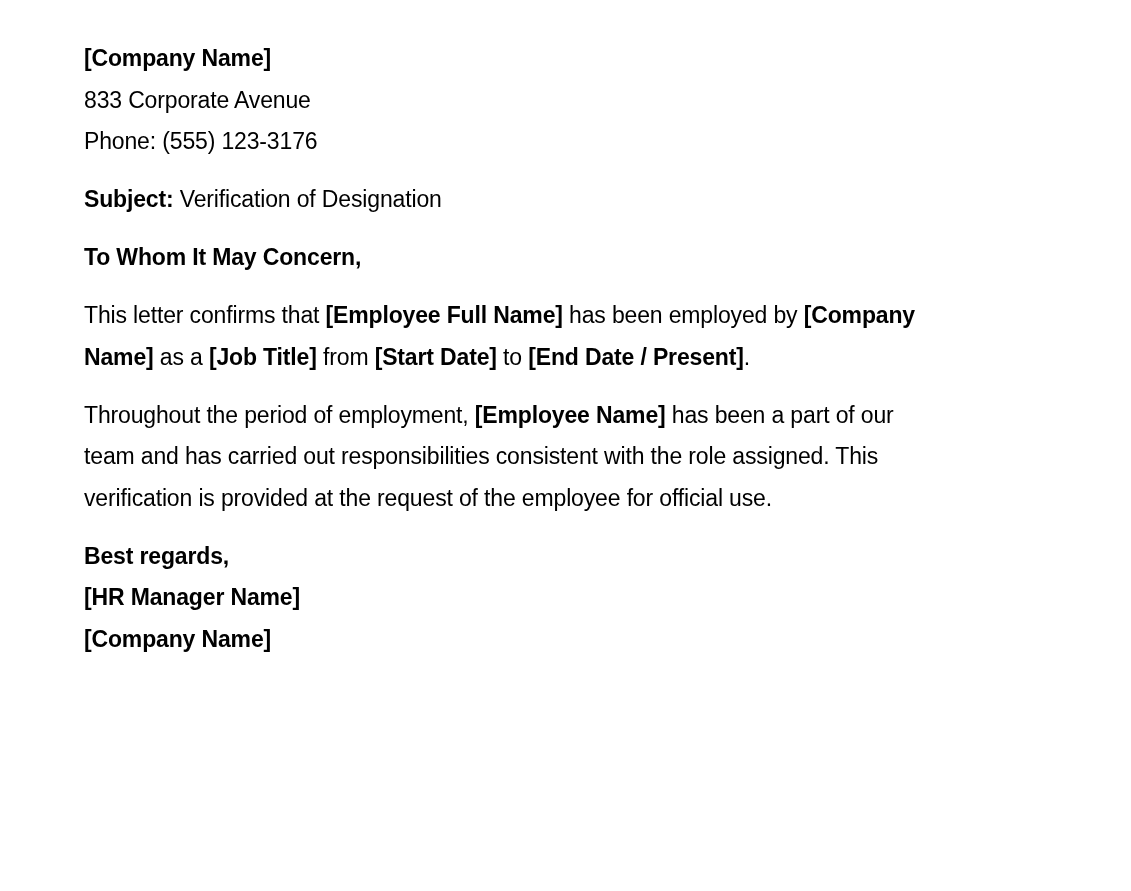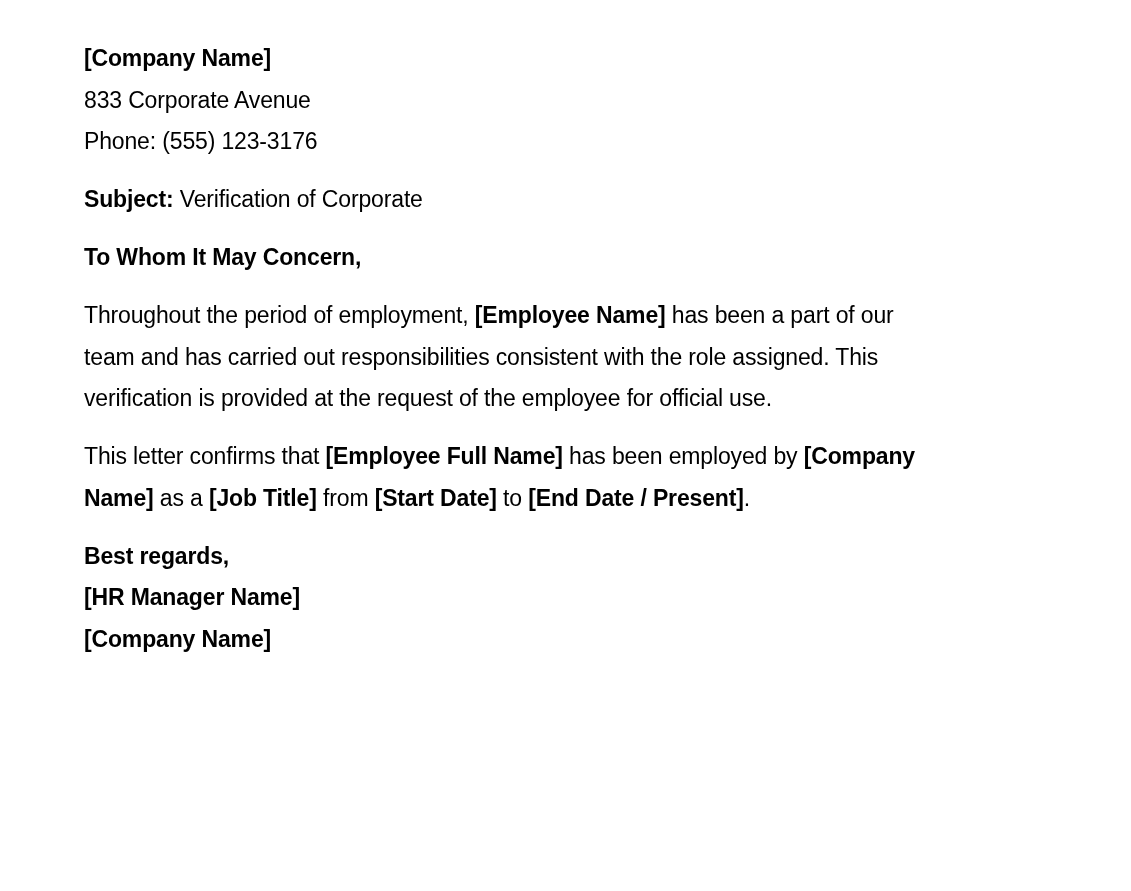--- a/index.html
+++ b/index.html
@@ -36,43 +36,43 @@
 
   <div class="para">
     <span class="line bold">[Company Name]</span>
     <span class="line">833 Corporate Avenue</span>
     <span class="line">Phone: (555) 123-3176</span>
   </div>
 
 
   <div class="para gap">
     <span class="line">
-      <b>Subject:</b><span> Verification of Corporate</span>
+      <b>Subject:</b><span> Verification of Designation</span>
     </span>
   </div>
 
   <div class="para gap">
     <span class="line bold">To Whom It May Concern,</span>
   </div>
 
   <div class="para gap">
     <span class="line">
-      <span>Throughout the period of employment, </span><b>[Employee Name]</b><span> has been a part of our</span>
-    </span>
-    <span class="line">team and has carried out responsibilities consistent with the role assigned. This</span>
-    <span class="line">verification is provided at the request of the employee for official use.</span>
-  </div>
-
-  <div class="para gap">
-    <span class="line">
       <span>This letter confirms that </span><b>[Employee Full Name]</b><span> has been employed by </span><b>[Company</b>
     </span>
     <span class="line">
       <b>Name]</b><span> as a </span><b>[Job Title]</b><span> from </span><b>[Start Date]</b><span> to </span><b>[End Date / Present]</b><span>.</span>
     </span>
+  </div>
+
+  <div class="para gap">
+    <span class="line">
+      <span>Throughout the period of employment, </span><b>[Employee Name]</b><span> has been a part of our</span>
+    </span>
+    <span class="line">team and has carried out responsibilities consistent with the role assigned. This</span>
+    <span class="line">verification is provided at the request of the employee for official use.</span>
   </div>
 
 
   <div class="para gap">
     <span class="line bold">Best regards,</span>
     <span class="line bold">[HR Manager Name]</span>
     <span class="line bold">[Company Name]</span>
   </div>
 
 </div>

